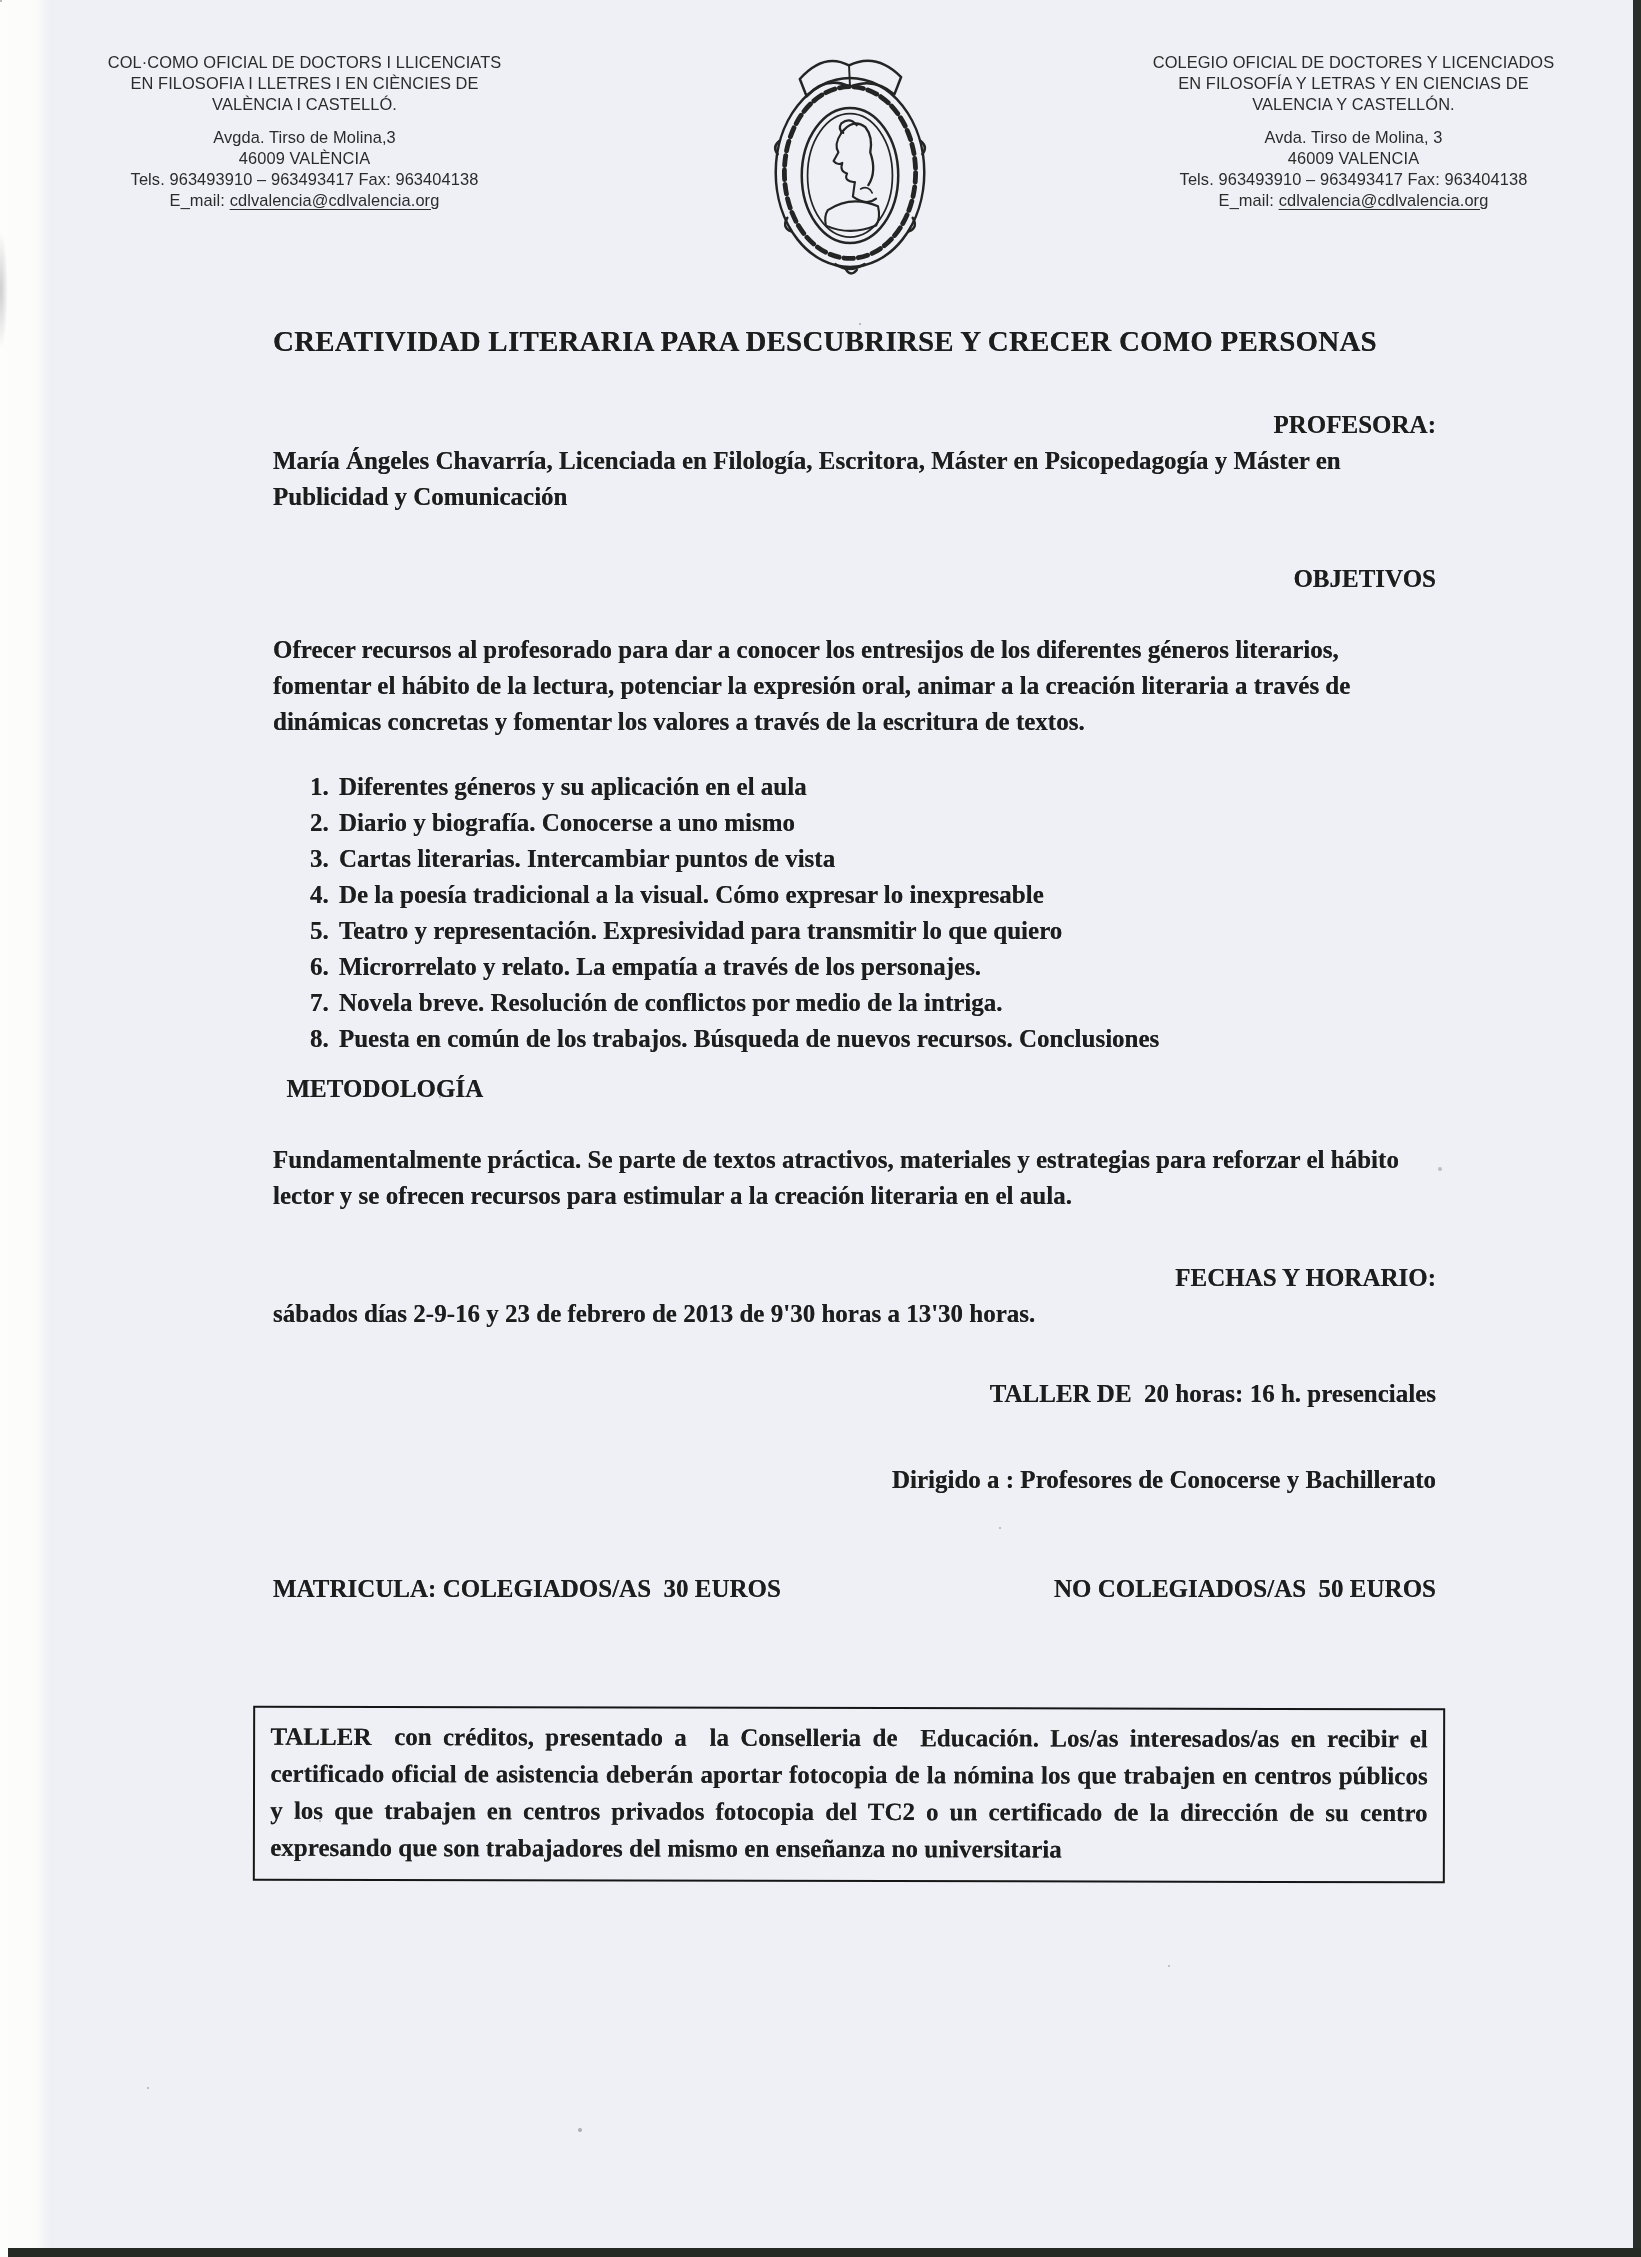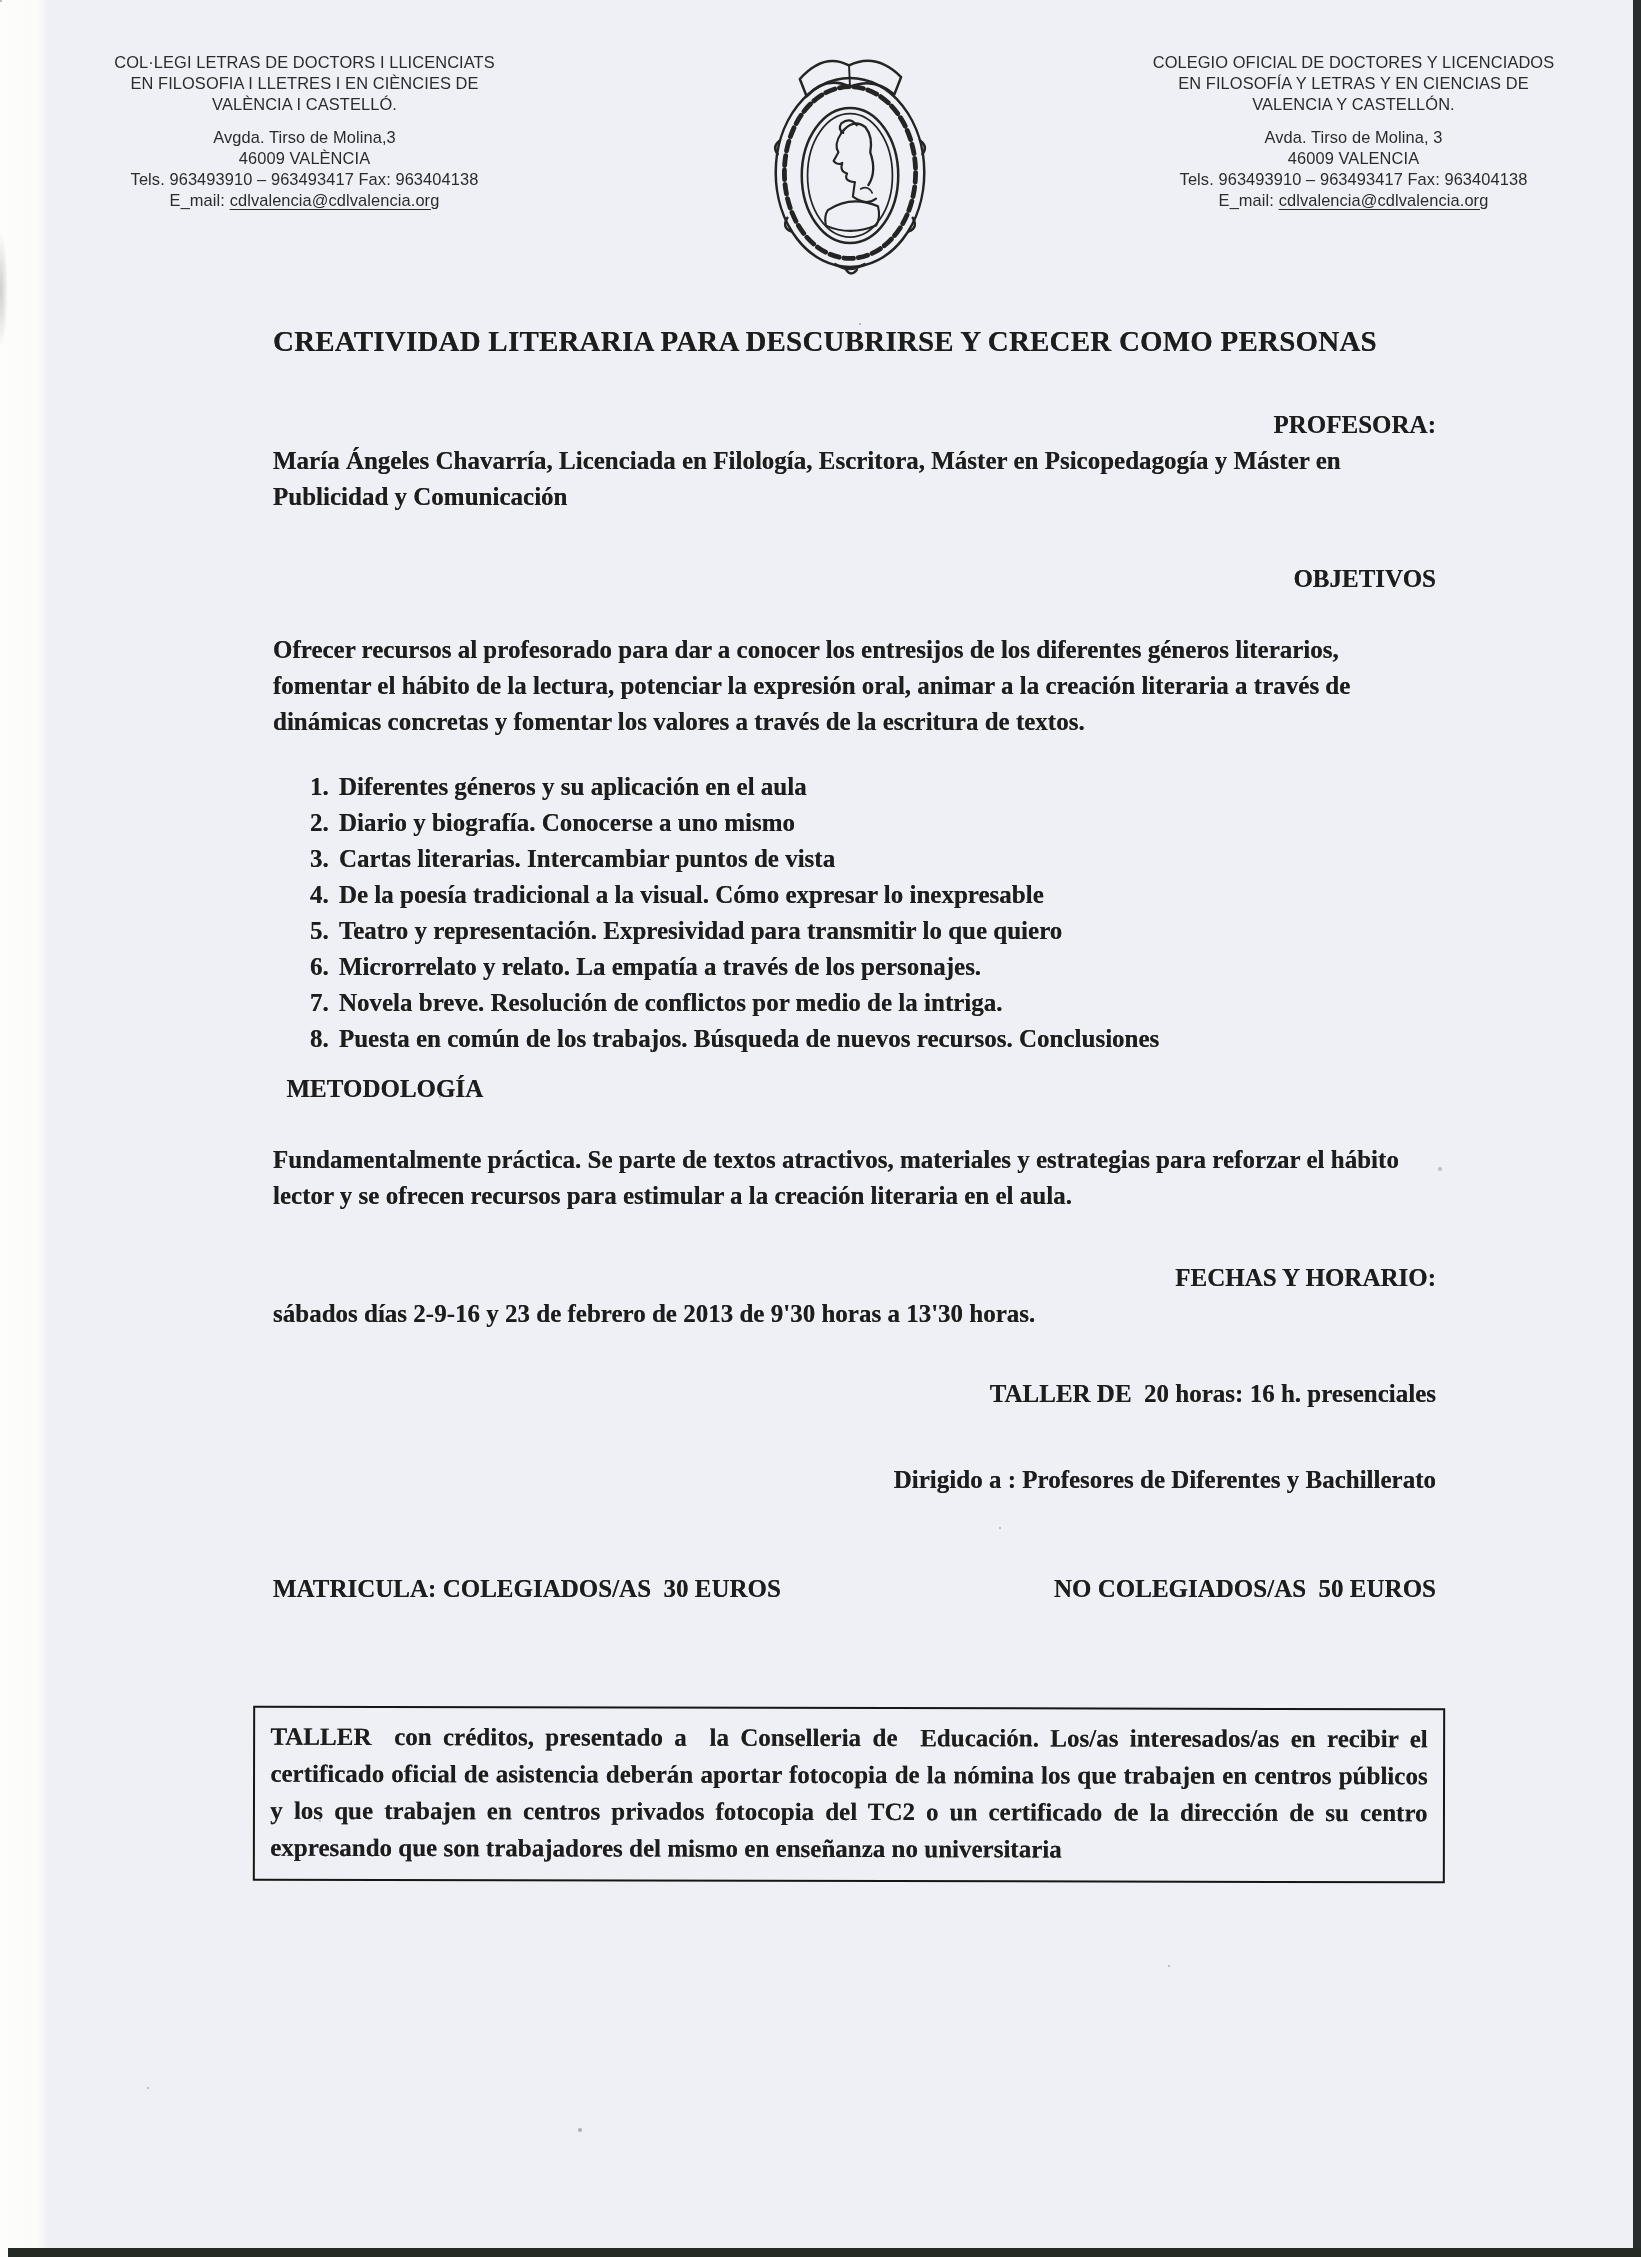--- a/index.html
+++ b/index.html
@@ -76,21 +76,21 @@
 
 <div class="page">
 
   <div class="edge-right"></div>
   <div class="edge-bottom"></div>
   <div class="speckles"></div>
   <div class="smudge"></div>
 
   <div class="hdr hdr-left">
     <div class="org">
-      <div class="line">COL·LEGI LETRAS DE DOCTORS I LLICENCIATS</div>
+      <div class="line">COL·COMO OFICIAL DE DOCTORS I LLICENCIATS</div>
       <div class="line">EN FILOSOFIA I LLETRES I EN CIÈNCIES DE</div>
       <div class="line">VALÈNCIA I CASTELLÓ.</div>
     </div>
     <div class="line">Avgda. Tirso de Molina,3</div>
     <div class="line">46009 VALÈNCIA</div>
     <div class="line">Tels. 963493910 – 963493417 Fax: 963404138</div>
     <div class="line email"><span class="pre">E_mail: </span><span class="addr">cdlvalencia@cdlvalencia.org</span></div>
   </div>
 
   <div class="seal">
@@ -155,21 +155,21 @@
       <li>Puesta en común de los trabajos. Búsqueda de nuevos recursos. Conclusiones</li>
     </ol>
     <p class="metodologia">METODOLOGÍA</p>
     <p class="para">Fundamentalmente práctica. Se parte de textos atractivos, materiales y estrategias para reforzar el hábito lector y se ofrecen recursos para estimular a la creación literaria en el aula.</p>
 
     <p class="h">FECHAS Y HORARIO:</p>
     <p class="para-tight">sábados días 2-9-16 y 23 de febrero de 2013 de 9'30 horas a 13'30 horas.</p>
 
     <p class="h pre" style="margin-top:44px">TALLER DE  20 horas: 16 h. presenciales</p>
 
-    <p class="h" style="margin-top:50px">Dirigido a : Profesores de Diferentes y Bachillerato</p>
+    <p class="h" style="margin-top:50px">Dirigido a : Profesores de Conocerse y Bachillerato</p>
 
     <div class="row">
       <span class="pre">MATRICULA: COLEGIADOS/AS  30 EUROS</span>
       <span class="pre">NO COLEGIADOS/AS  50 EUROS</span>
     </div>
 
     <div class="notice">
       <p class="pre">TALLER  con créditos, presentado a  la Conselleria de  Educación. Los/as interesados/as en recibir el certificado oficial de asistencia deberán aportar fotocopia de la nómina los que trabajen en centros públicos y los que trabajen en centros privados fotocopia del TC2 o un certificado de la dirección de su centro expresando que son trabajadores del mismo en enseñanza no universitaria</p>
     </div>
 

